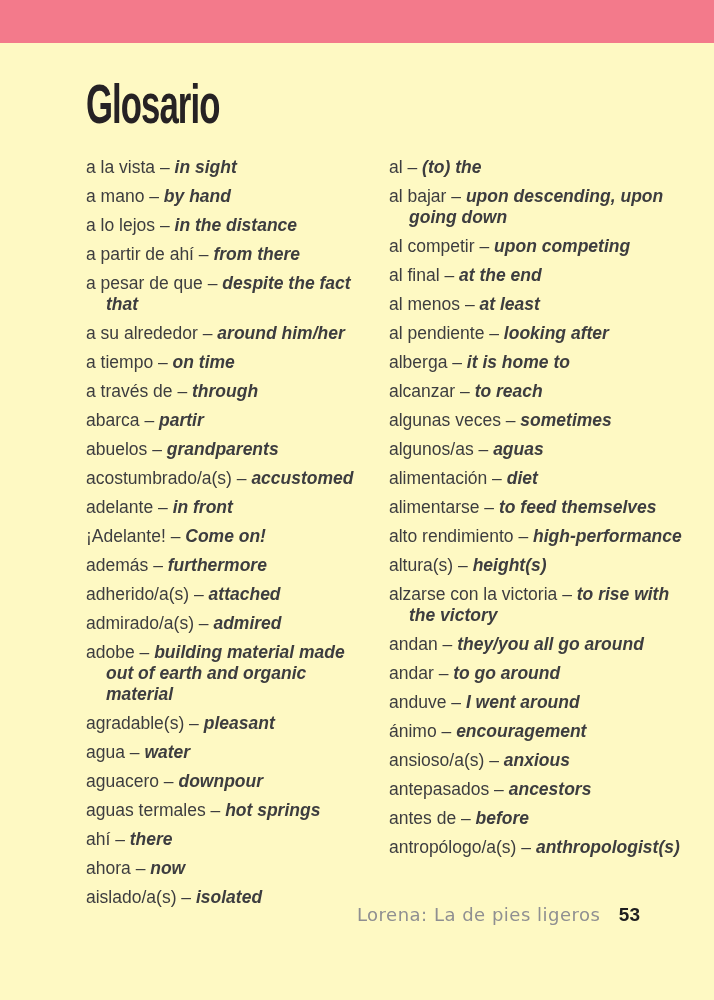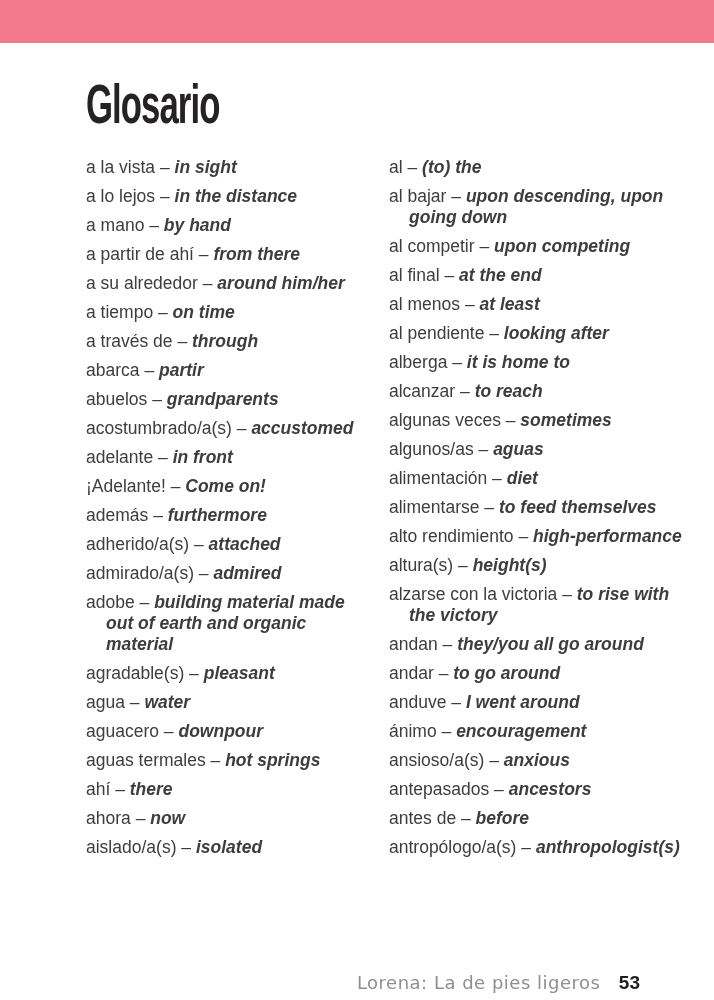--- a/index.html
+++ b/index.html
@@ -3,21 +3,21 @@
 <meta charset="utf-8">
 <style>
   * { margin: 0; padding: 0; box-sizing: border-box; }
   html, body { background: #e8e8e8; }
   body { font-family: "Liberation Sans", sans-serif; }
 
   .page {
     position: relative;
     width: 714px;
     height: 1000px;
-    background: #ffffff;
+    background: #fef9c3;
     margin: 0 auto;
     overflow: hidden;
     color: #3d3d3f;
   }
 
   .band {
     position: absolute;
     top: 0; left: 0;
     width: 714px;
     height: 43px;
@@ -54,21 +54,21 @@
     line-height: 21px;
     margin-bottom: 8px;
     padding-left: 20px;
     text-indent: -20px;
     color: #3d3d3f;
   }
   .entry .trans { font-style: italic; font-weight: bold; }
 
   .footer {
     position: absolute;
-    top: 972px;
+    top: 904px;
     right: 74px;
     white-space: nowrap;
     text-align: right;
   }
   .footer .book {
     font-family: "DejaVu Sans", sans-serif;
     font-size: 18px;
     letter-spacing: 0.5px;
     color: #8f8f91;
   }
@@ -85,26 +85,27 @@
 <div class="page" style="color: rgb(61, 61, 63);">
 
   <div class="band" style="background: rgb(243, 122, 139);"></div>
 
   <h1 class="title">Glosario</h1>
 
   <div class="columns">
     <div class="col">
   <p class="entry"><span class="term">a la vista</span><span class="sep"> – </span><span class="trans">in sight</span></p>
 
+  <p class="entry"><span class="term">a mano</span><span class="sep"> – </span><span class="trans">by hand</span></p>
+
   <p class="entry"><span class="term">a lo lejos</span><span class="sep"> – </span><span class="trans">in the distance</span></p>
-
-  <p class="entry"><span class="term">a mano</span><span class="sep"> – </span><span class="trans">by hand</span></p>
 
   <p class="entry"><span class="term">a partir de ahí</span><span class="sep"> – </span><span class="trans">from there</span></p>
 
+  <p class="entry"><span class="term">a pesar de que</span><span class="sep"> – </span><span class="trans">despite the fact that</span></p>
 
   <p class="entry"><span class="term">a su alrededor</span><span class="sep"> – </span><span class="trans">around him/her</span></p>
 
   <p class="entry"><span class="term">a tiempo</span><span class="sep"> – </span><span class="trans">on time</span></p>
 
   <p class="entry"><span class="term">a través de</span><span class="sep"> – </span><span class="trans">through</span></p>
 
   <p class="entry"><span class="term">abarca</span><span class="sep"> – </span><span class="trans">partir</span></p>
 
   <p class="entry"><span class="term">abuelos</span><span class="sep"> – </span><span class="trans">grandparents</span></p>

